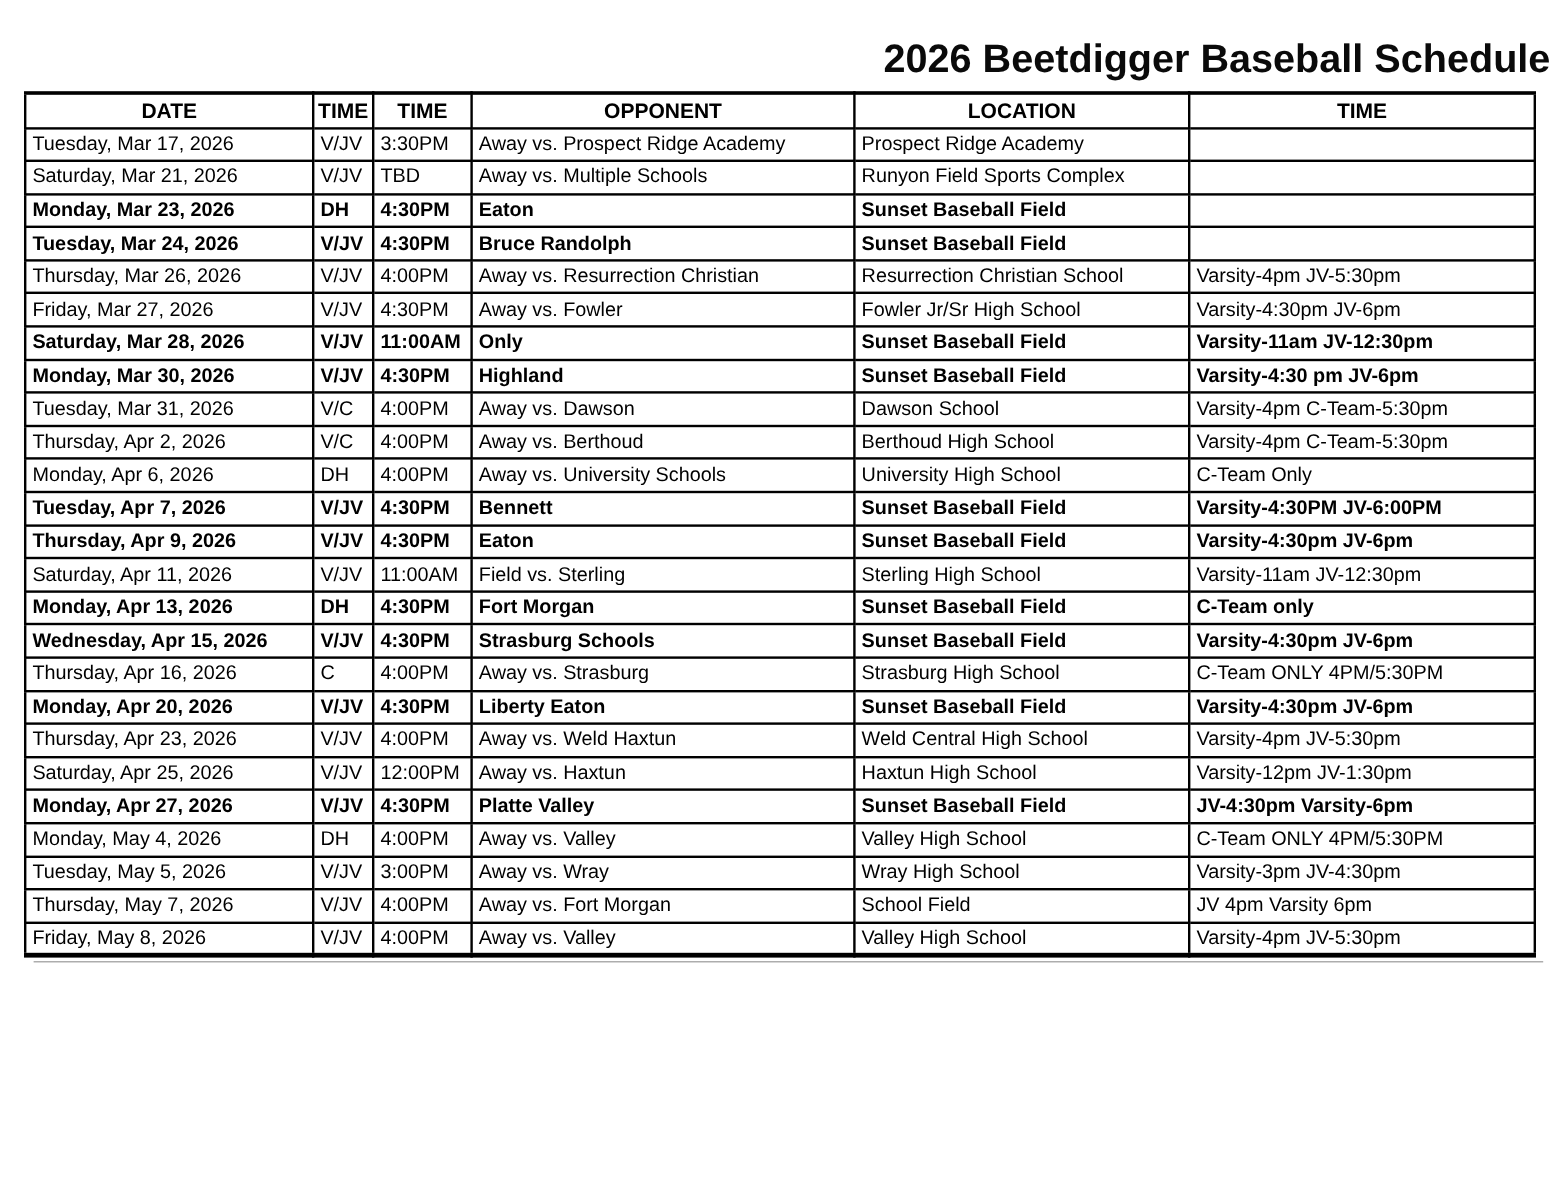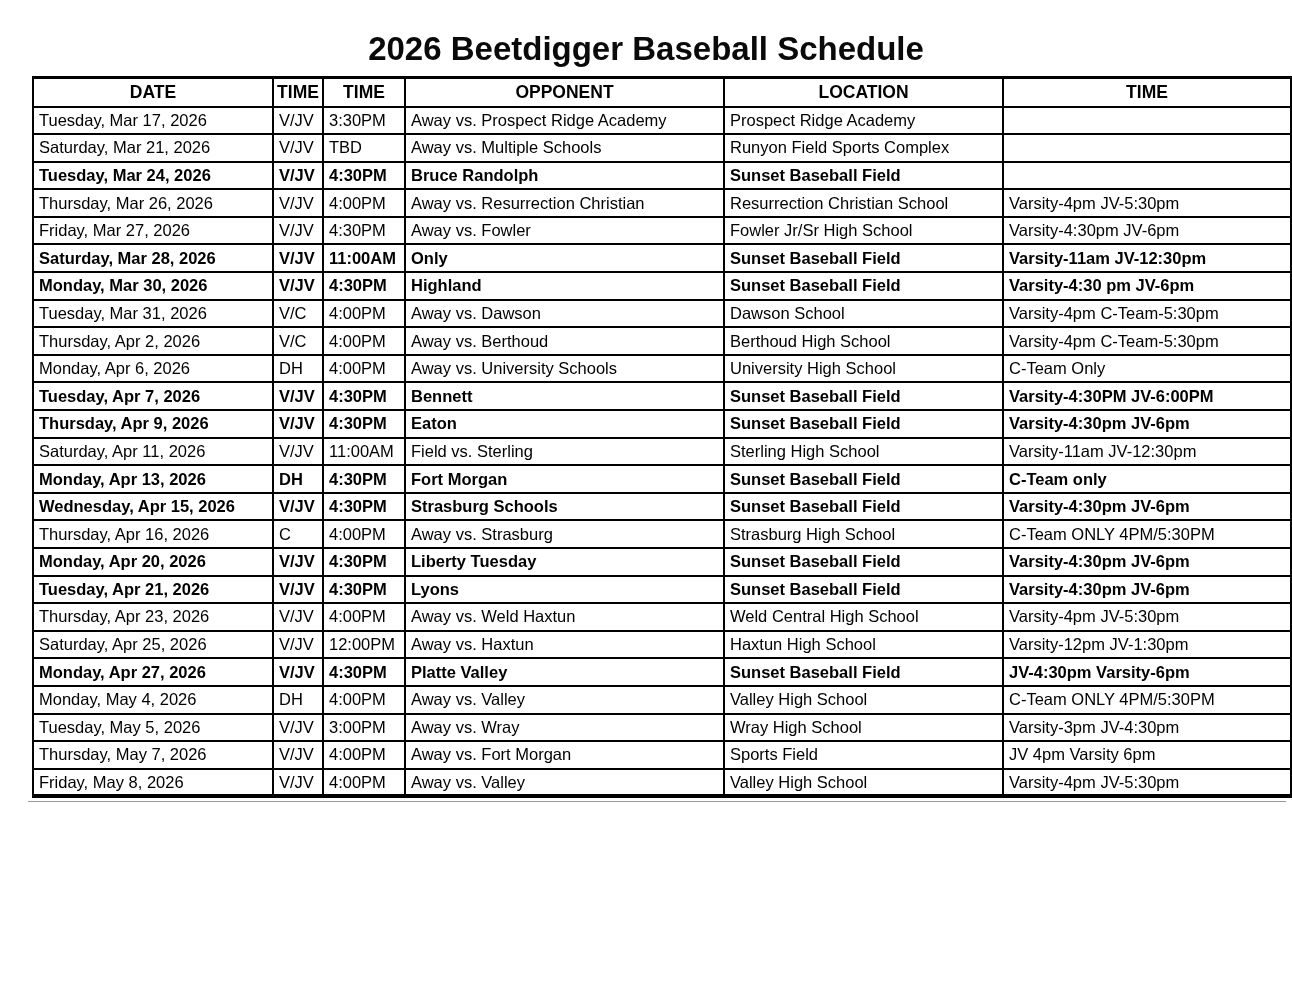--- a/index.html
+++ b/index.html
@@ -14,30 +14,30 @@
   }
   .page {
     position: relative;
     width: 1292px;
     height: 1003px;
   }
   .title {
     margin: 0;
     padding-top: 30px;
     padding-bottom: 8px;
-    text-align: center;
+    text-align: right;
     font-size: 33px;
     font-weight: bold;
     letter-spacing: 0px;
     color: #0a0a0a;
   }
   table.schedule {
     border-collapse: collapse;
     table-layout: fixed;
-    margin-left: 32px;
+    margin-left: 20px;
     width: 1258px;
     border: 2px solid #000;
     border-top-width: 3px;
     border-bottom-width: 4px;
   }
   table.schedule th,
   table.schedule td {
     border: 2px solid #000;
     overflow: hidden;
     white-space: nowrap;
@@ -104,20 +104,28 @@
         </tr>
         <tr>
           <td>Saturday, Mar 21, 2026</td>
           <td>V/JV</td>
           <td>TBD</td>
           <td>Away vs. Multiple Schools</td>
           <td>Runyon Field Sports Complex</td>
           <td></td>
         </tr>
         <tr class="bold">
+          <td>Monday, Mar 23, 2026</td>
+          <td>DH</td>
+          <td>4:30PM</td>
+          <td>Eaton</td>
+          <td>Sunset Baseball Field</td>
+          <td></td>
+        </tr>
+        <tr class="bold">
           <td>Tuesday, Mar 24, 2026</td>
           <td>V/JV</td>
           <td>4:30PM</td>
           <td>Bruce Randolph</td>
           <td>Sunset Baseball Field</td>
           <td></td>
         </tr>
         <tr>
           <td>Thursday, Mar 26, 2026</td>
           <td>V/JV</td>
@@ -219,29 +227,21 @@
           <td>C</td>
           <td>4:00PM</td>
           <td>Away vs. Strasburg</td>
           <td>Strasburg High School</td>
           <td>C-Team ONLY 4PM/5:30PM</td>
         </tr>
         <tr class="bold">
           <td>Monday, Apr 20, 2026</td>
           <td>V/JV</td>
           <td>4:30PM</td>
-          <td>Liberty Tuesday</td>
-          <td>Sunset Baseball Field</td>
-          <td>Varsity-4:30pm JV-6pm</td>
-        </tr>
-        <tr class="bold">
-          <td>Tuesday, Apr 21, 2026</td>
-          <td>V/JV</td>
-          <td>4:30PM</td>
-          <td>Lyons</td>
+          <td>Liberty Eaton</td>
           <td>Sunset Baseball Field</td>
           <td>Varsity-4:30pm JV-6pm</td>
         </tr>
         <tr>
           <td>Thursday, Apr 23, 2026</td>
           <td>V/JV</td>
           <td>4:00PM</td>
           <td>Away vs. Weld Haxtun</td>
           <td>Weld Central High School</td>
           <td>Varsity-4pm JV-5:30pm</td>
@@ -276,21 +276,21 @@
           <td>3:00PM</td>
           <td>Away vs. Wray</td>
           <td>Wray High School</td>
           <td>Varsity-3pm JV-4:30pm</td>
         </tr>
         <tr>
           <td>Thursday, May 7, 2026</td>
           <td>V/JV</td>
           <td>4:00PM</td>
           <td>Away vs. Fort Morgan</td>
-          <td>Sports Field</td>
+          <td>School Field</td>
           <td>JV 4pm Varsity 6pm</td>
         </tr>
         <tr>
           <td>Friday, May 8, 2026</td>
           <td>V/JV</td>
           <td>4:00PM</td>
           <td>Away vs. Valley</td>
           <td>Valley High School</td>
           <td>Varsity-4pm JV-5:30pm</td>
         </tr>

